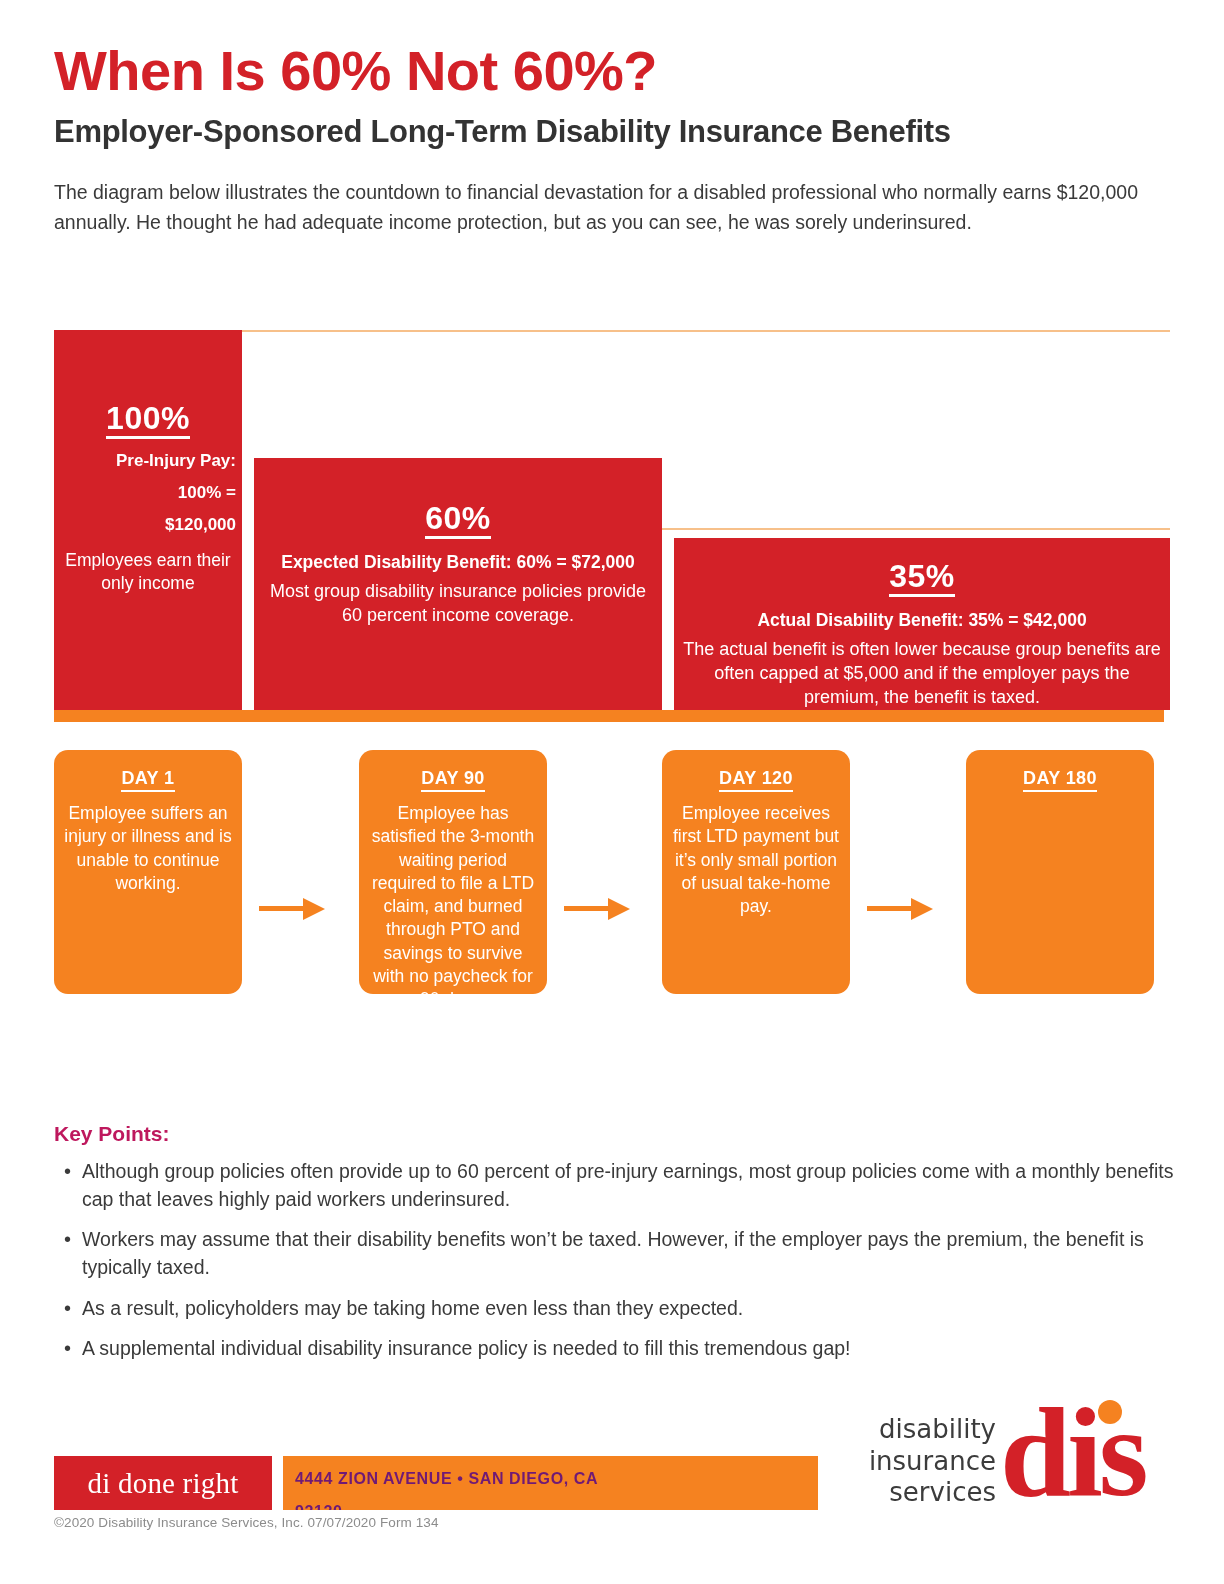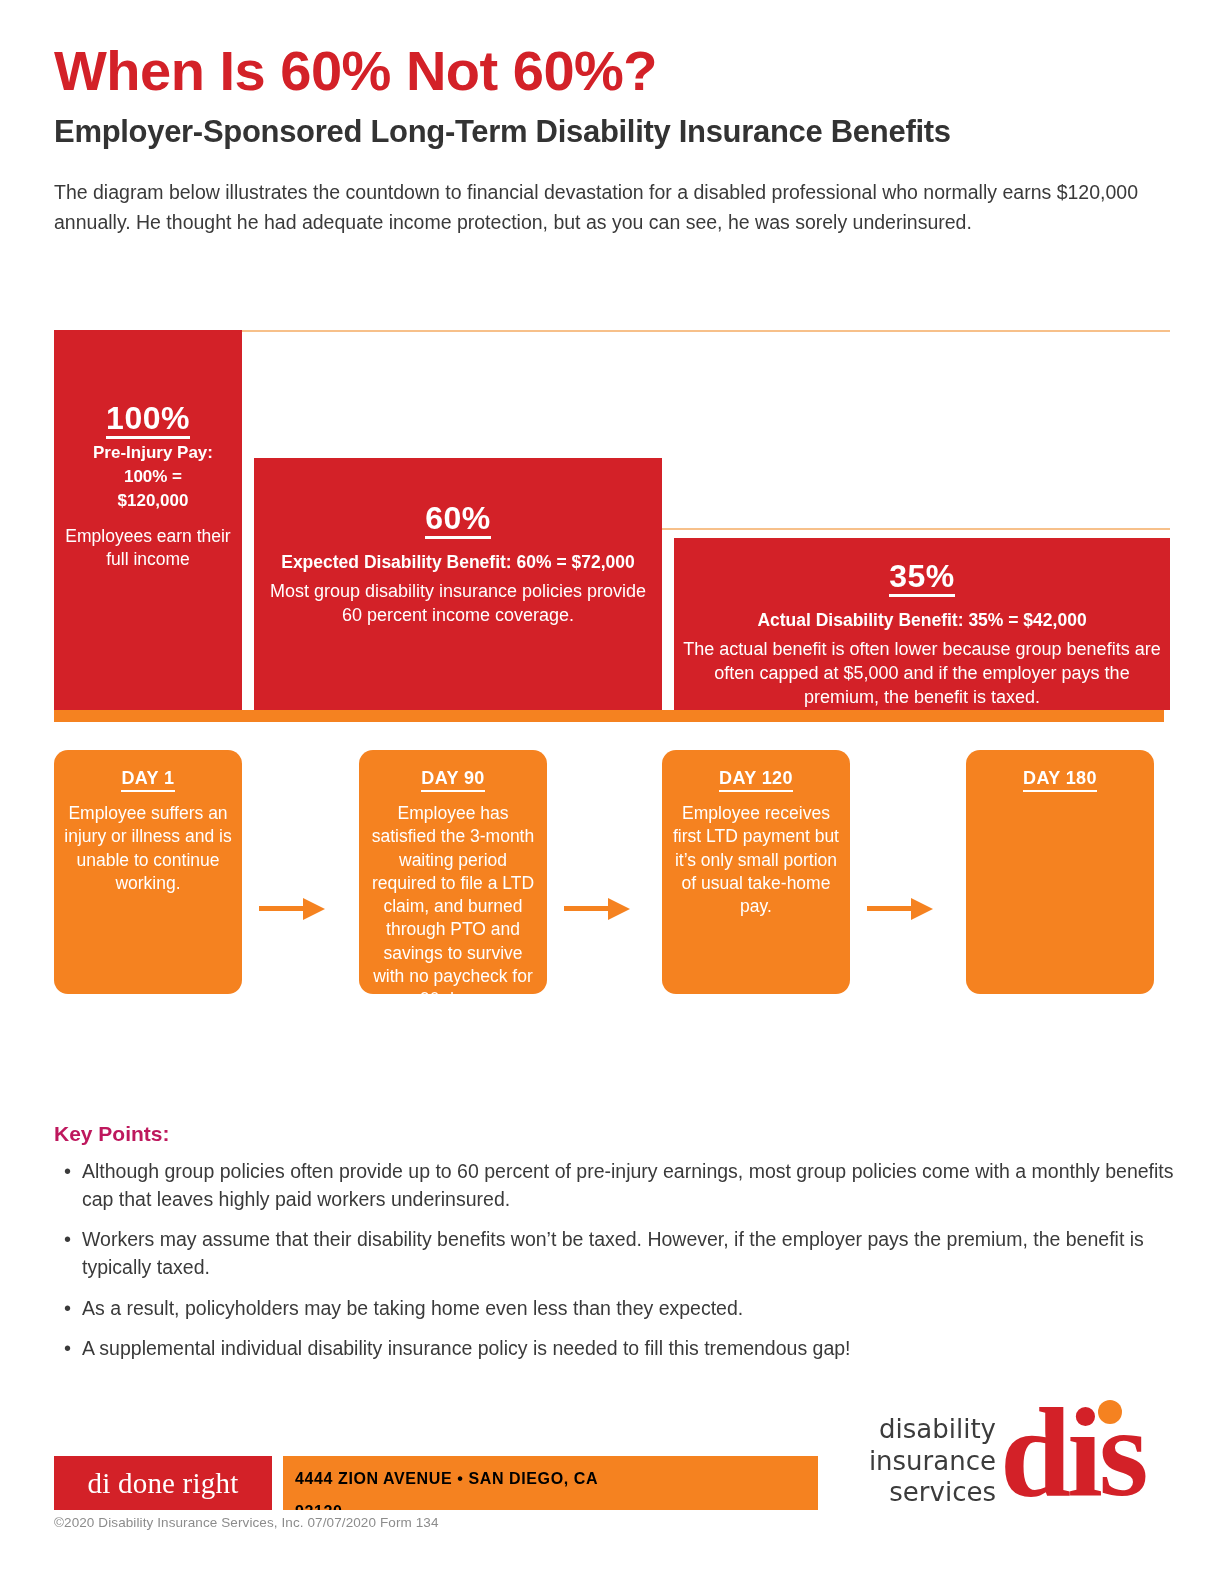--- a/index.html
+++ b/index.html
@@ -86,22 +86,22 @@
     line-height: 1.35;
     margin-top: 5px;
     font-weight: 300;
   }
 
   
   #bar-100 .b1-wrap { padding: 0 6px; position: absolute; left: 0; right: 0; top: 72px; }
   #bar-100 .b1-line {
     font-size: 17px;
     font-weight: bold;
-    text-align: center;
-    margin-top: 4px;
+    text-align: right;
+    margin-top: 12px;
     padding-left: 10px;
   }
   #bar-100 .b1-body {
     font-size: 17.5px;
     line-height: 1.3;
     margin-top: 14px;
     font-weight: 300;
   }
 
   
@@ -221,21 +221,21 @@
     letter-spacing: 0.2px;
     text-align: center;
   }
   #address-bar {
     position: absolute;
     left: 283px;
     top: 68px;
     width: 535px;
     height: 54px;
     background: #F58220;
-    color: #000000;
+    color: #701a75;
     overflow: hidden;
     box-sizing: border-box;
     padding: 7px 0 0 12px;
   }
   .addr-line {
     font-size: 16px;
     font-weight: bold;
     letter-spacing: 0.6px;
     line-height: 2.05;
   }
@@ -296,21 +296,21 @@
   <div class="refline" id="refline-60"></div>
 
   <div class="bar" id="bar-100">
     <div class="b1-wrap">
       <div>
         <span class="bar-pct">100%</span>
       </div>
       <div class="b1-line">Pre-Injury Pay:</div>
       <div class="b1-line">100% =</div>
       <div class="b1-line">$120,000</div>
-      <div class="b1-body">Employees earn their full income</div>
+      <div class="b1-body">Employees earn their only income</div>
     </div>
   </div>
 
   <div class="bar" id="bar-60">
     <div class="bar-inner">
       <div>
         <span class="bar-pct">60%</span>
       </div>
       <div class="bar-sub">Expected Disability Benefit: 60% = $72,000</div>
       <div class="bar-body">Most group disability insurance policies provide 60 percent income coverage.</div>

